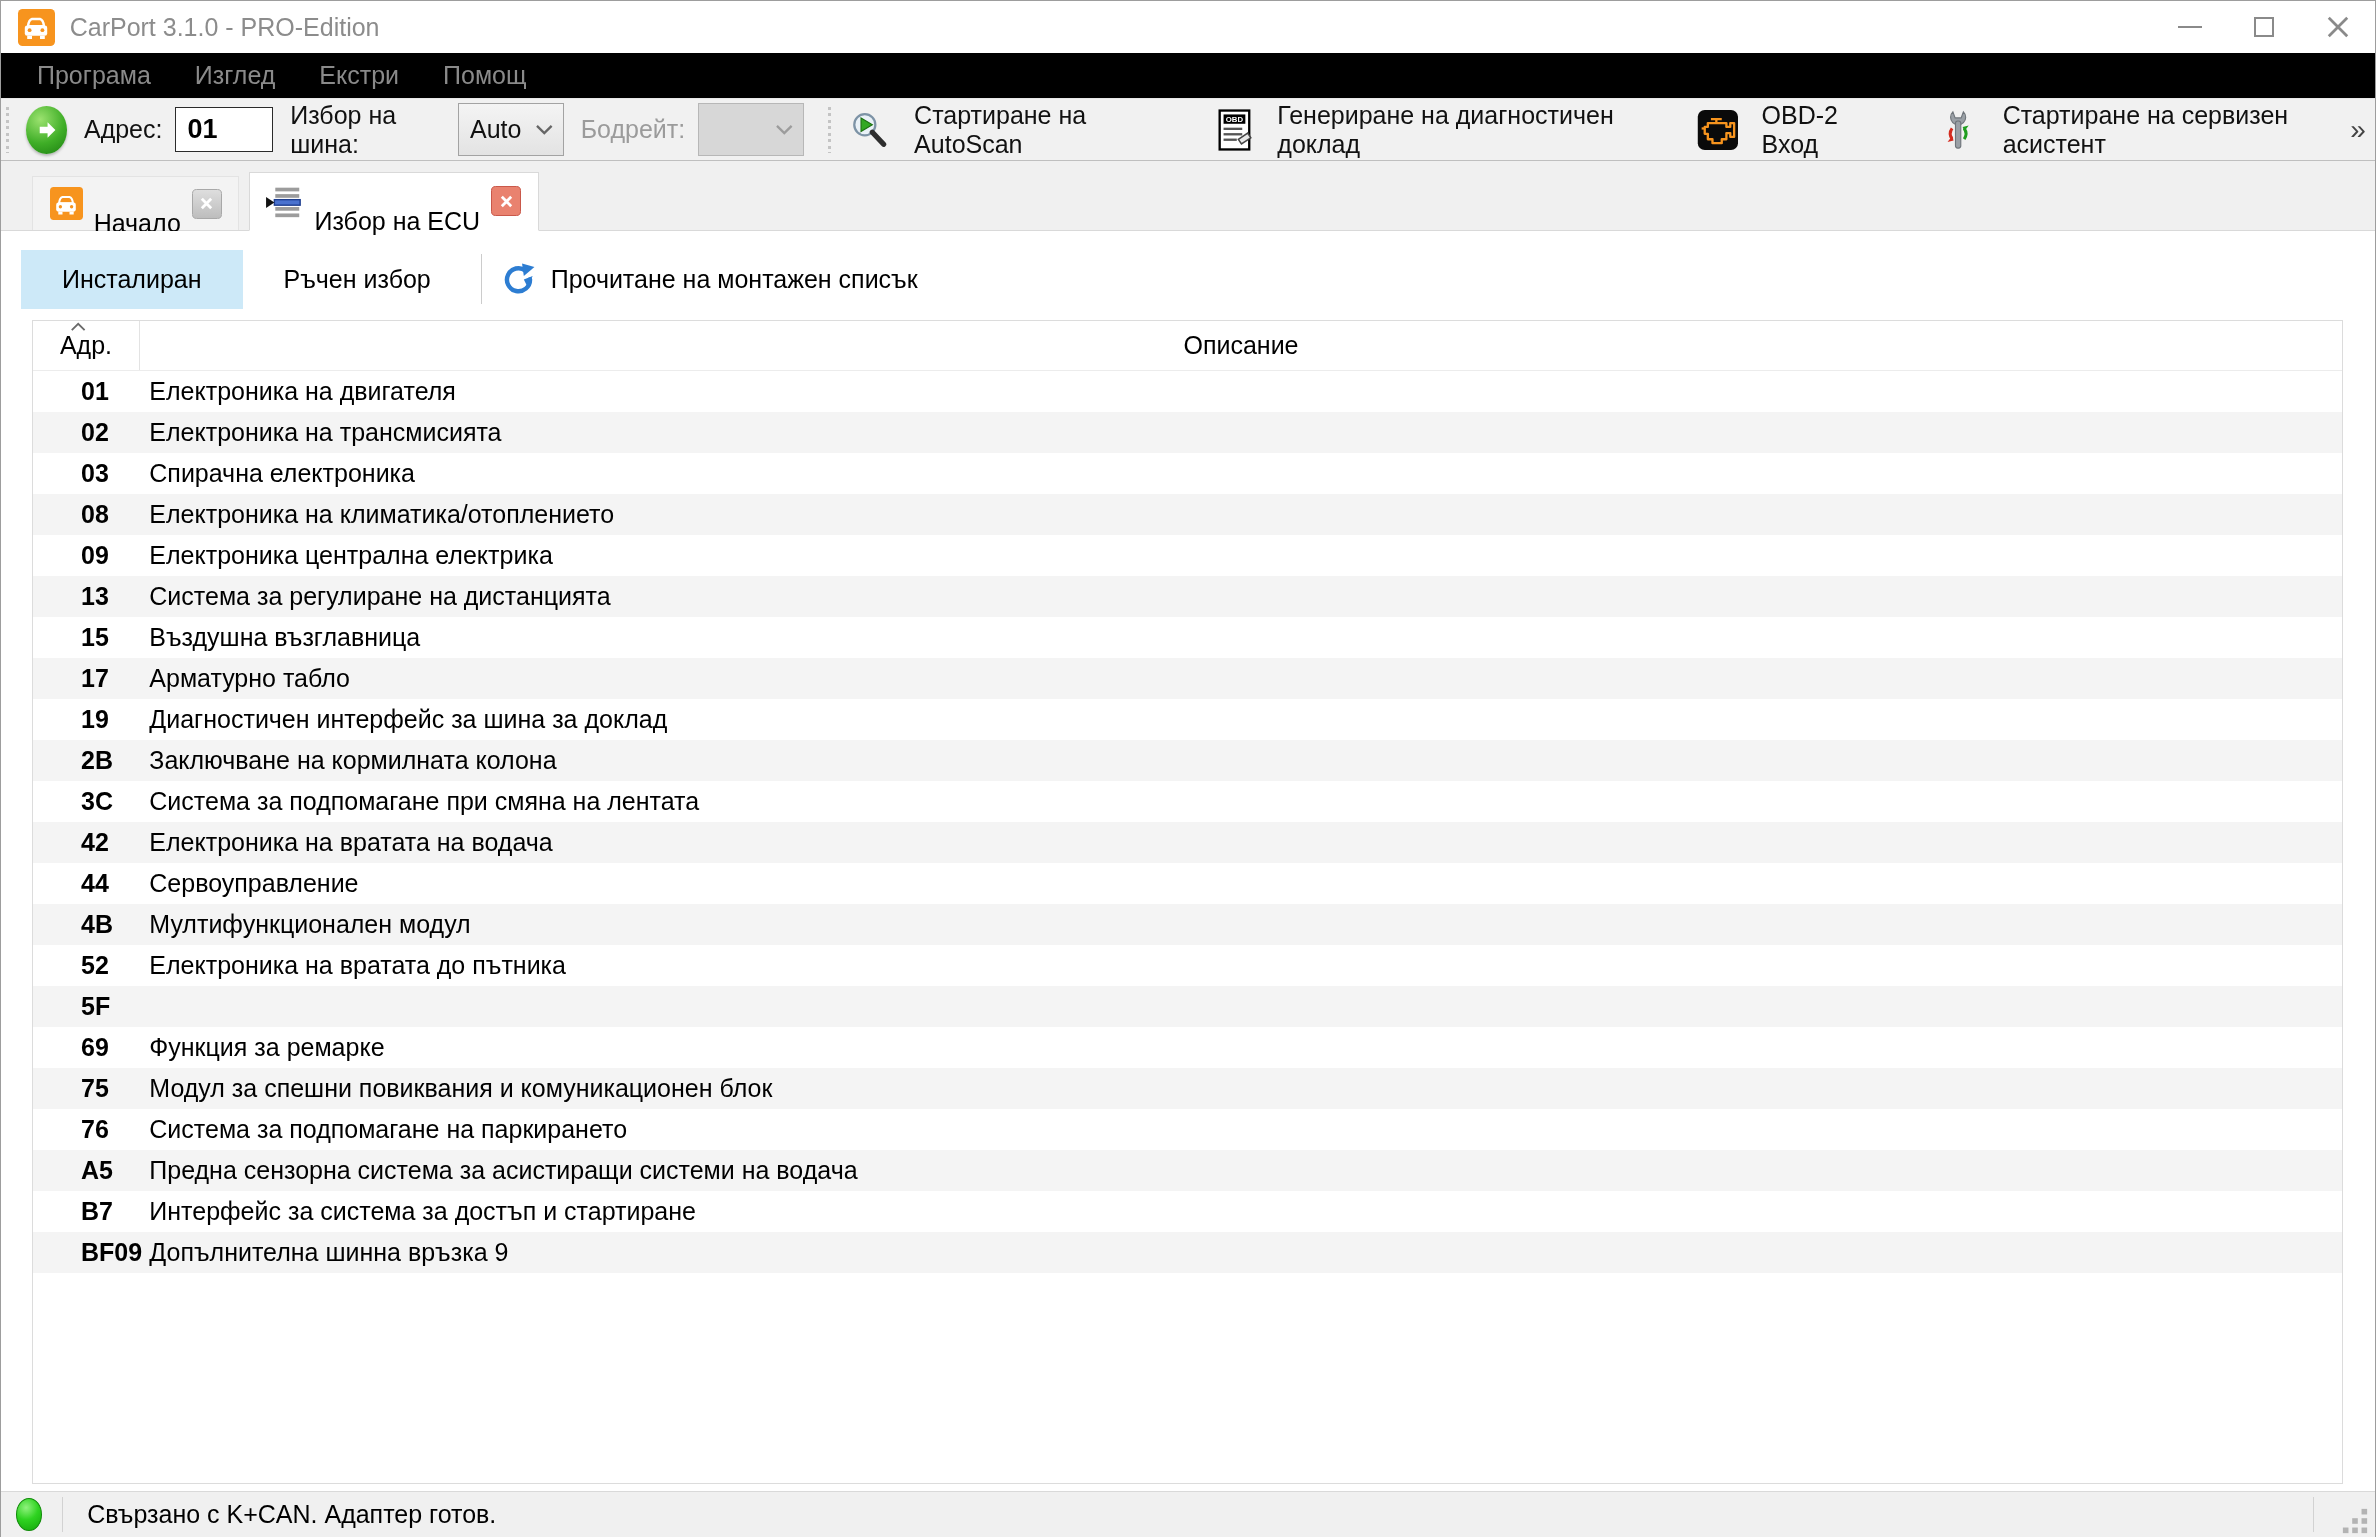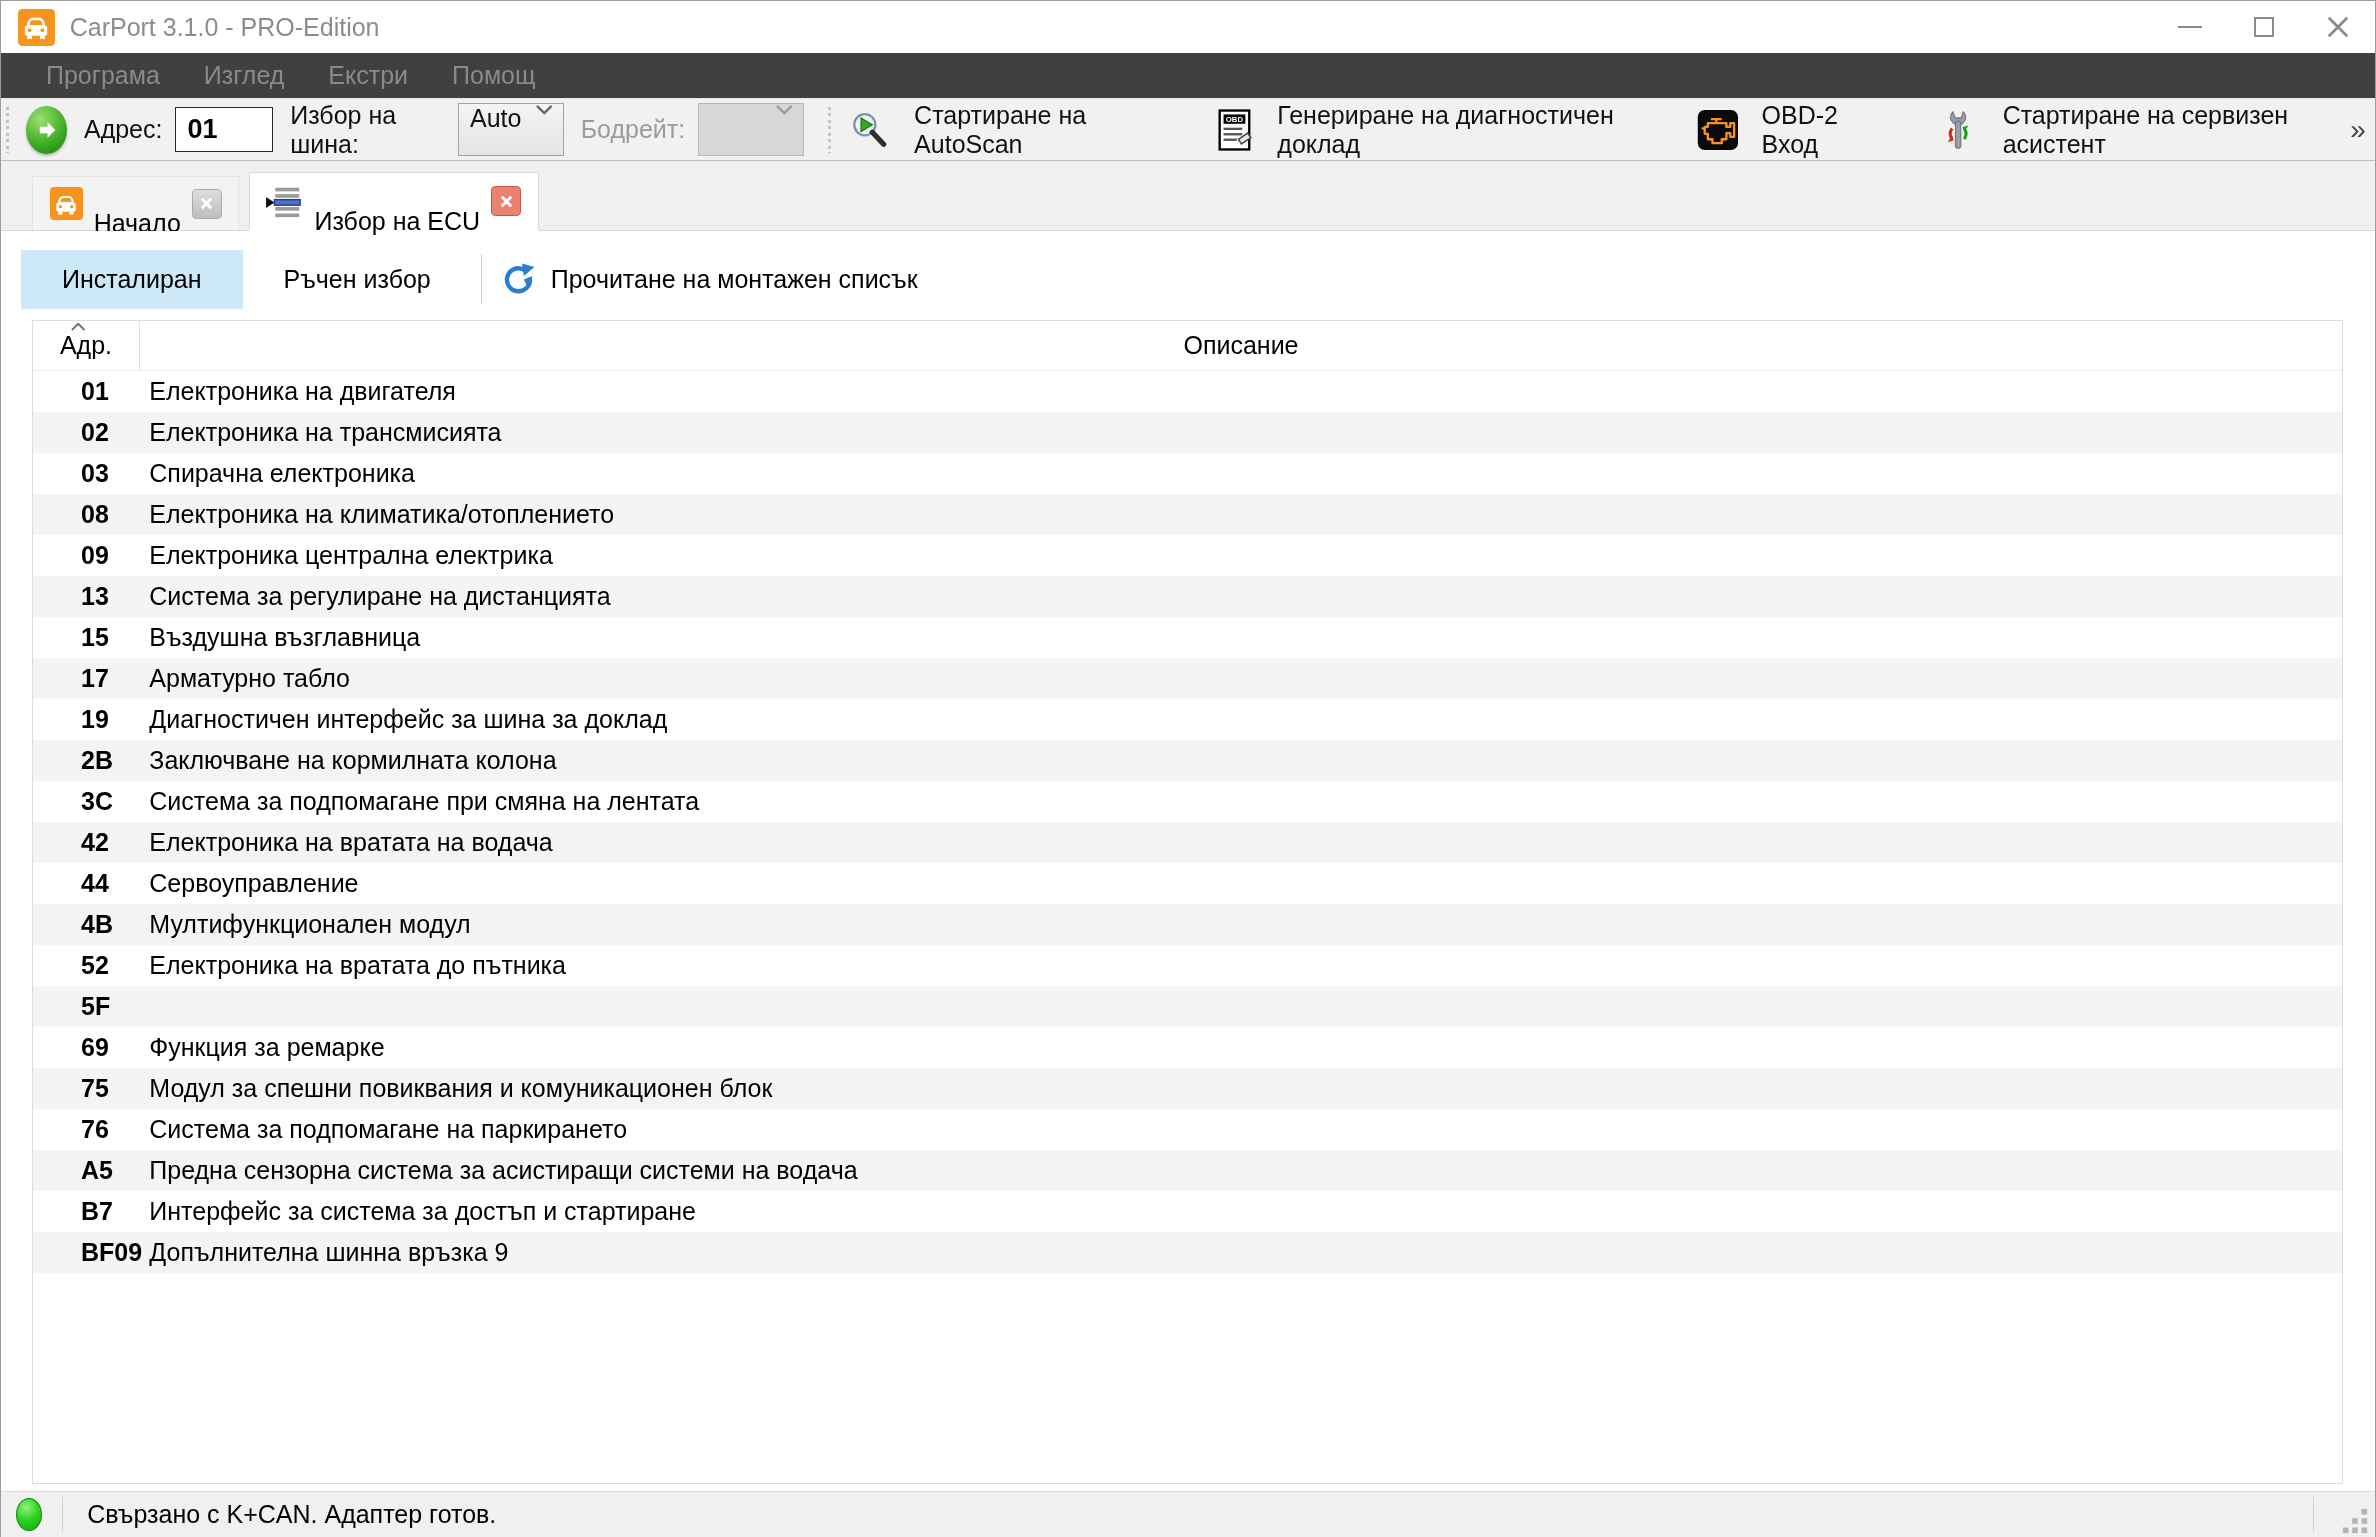--- a/index.html
+++ b/index.html
@@ -13,34 +13,34 @@
   .titlebar{ height:52px; background:#fff; display:flex; align-items:center; flex:0 0 auto; }
   .app-icon{ width:37px; height:37px; margin-left:16.7px; background:#F7941E; border-radius:4.6px;
     display:flex; align-items:center; justify-content:center; }
   .title{ margin-left:15px; font-size:25px; color:#8c8c8c; }
   .wincontrols{ margin-left:auto; display:flex; height:100%; }
   .wc{ width:74px; height:100%; display:flex; align-items:center; justify-content:center; }
   .glyph-min{ width:24px; height:2.8px; background:#8a8a8a; }
   .glyph-max{ width:20.4px; height:20.4px; border:2.8px solid #8a8a8a; }
 
   
-  .menubar{ height:45px; background:#404040; display:flex; align-items:center; padding-left:23px; flex:0 0 auto;}
+  .menubar{ height:45px; background:#000000; display:flex; align-items:center; padding-left:14px; flex:0 0 auto;}
   .menu-item{ font-size:25px; color:#8a8a8a; padding:0 22px; }
 
   
   .toolbar{ height:63px; background:#f1f1f1; border-top:0.9px solid #e7e7e7; border-bottom:1.9px solid #bfbfbf;
     display:flex; align-items:center; flex:0 0 auto; position:relative; }
   .grip{ width:3.7px; height:46px; margin:0 4.6px;
     background:repeating-linear-gradient(#c4c4c4 0 2.8px, transparent 2.8px 6.5px); }
   .tb-label{ font-size:25px; color:#111; margin:0 13px 0 16.7px; }
   .tb-label.disabled{ color:#9b9b9b; }
   .addr-input{ width:98px; height:45px; border:1.9px solid #2b2b2b; font-family:"Liberation Sans",sans-serif;
     font-size:27px; font-weight:bold; padding-left:11px; color:#000; background:#fff; }
   .combo{ width:122px; height:53px; border:0.9px solid #a3a3a3; background:linear-gradient(#f4f4f4,#e3e3e3);
-    display:flex; padding-left:11px; font-size:25px; color:#111; position:relative; }
+    display:flex; align-items:center; padding-left:11px; font-size:25px; color:#111; position:relative; }
   .combo.disabled{ background:#d7d7d7; border-color:#b7b7b7; color:#9b9b9b; }
   .combo svg{ position:absolute; right:9.3px; }
   .start-btn{ width:48px; height:48px; border-radius:50%; margin-left:13px;
     background:radial-gradient(circle at 35% 28%, #9be26f 0%, #3fae27 55%, #1b7e10 100%);
     display:flex; align-items:center; justify-content:center; box-shadow:0 1.9px 2.8px rgba(0,0,0,.25); }
   .tb-btn{ display:flex; align-items:center; gap:23px; padding:0 13px; height:56px; font-size:25px; color:#111; }
   .overflow{ margin-left:auto; margin-right:13px; font-size:28px; color:#444; letter-spacing:-3.7px; }
 
   
   .tabbar{ height:70px; background:#f0f0f0; border-bottom:0.9px solid #d9d9d9;

